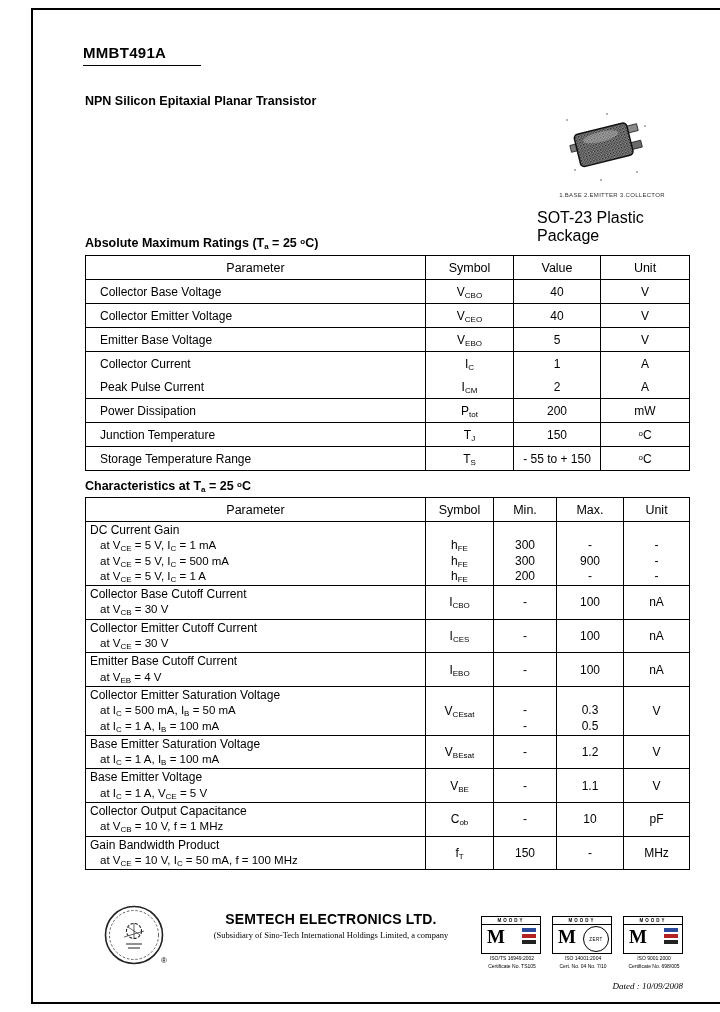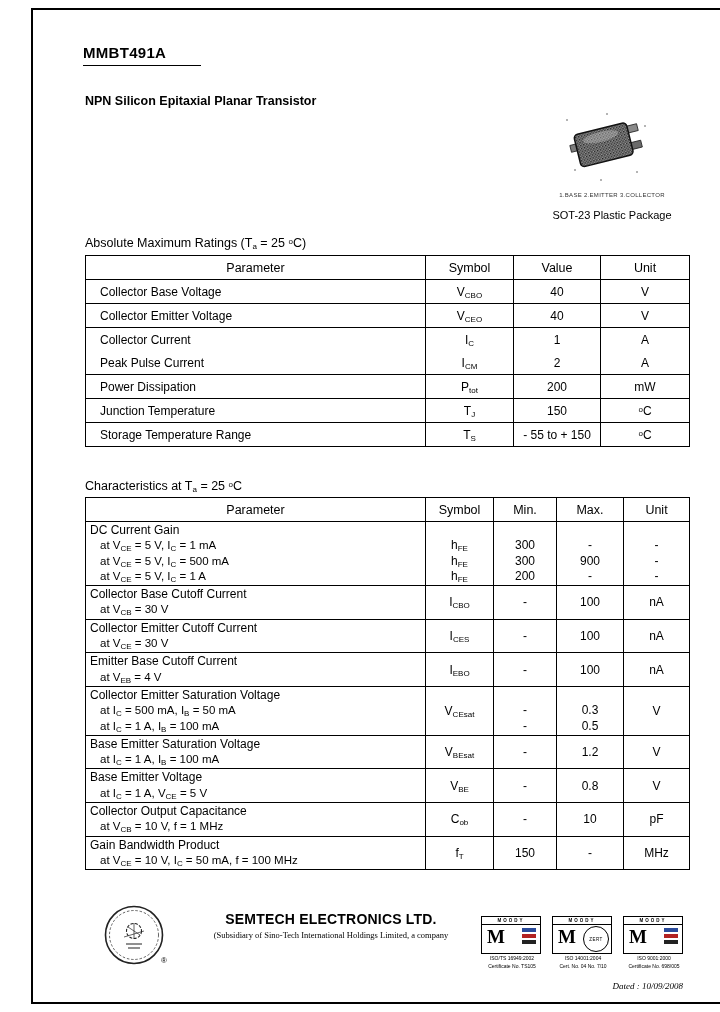--- a/index.html
+++ b/index.html
@@ -6,23 +6,23 @@
   .page{position:relative;width:720px;height:1012px;background:#fff;color:#000;
         font-family:"Liberation Sans",sans-serif;overflow:hidden;margin-left:23px;}
   .frame{position:absolute;left:8px;top:8px;right:8px;bottom:8px;border:2px solid #000;pointer-events:none;}
 
   .title{position:absolute;left:60px;top:44px;font-size:15px;font-weight:bold;
          display:inline-block;min-width:118px;border-bottom:1.5px solid #000;padding-bottom:4px;letter-spacing:.3px;}
   .subtitle{position:absolute;left:62px;top:94px;font-size:12.5px;font-weight:bold;}
 
   .pkg-photo{position:absolute;left:534px;top:106px;}
   .pins{position:absolute;left:514px;top:192px;width:150px;text-align:center;font-size:6px;color:#333;letter-spacing:.3px;}
-  .pkg-caption{position:absolute;left:514px;top:209px;width:150px;text-align:center;font-size:11px;}
-
-  .h1{position:absolute;left:62px;font-size:12.5px;font-weight:normal;}
+  .pkg-caption{position:absolute;left:514px;top:209px;width:150px;font-size:16px;}
+
+  .h1{position:absolute;left:62px;font-size:12.5px;font-weight:bold;}
   .h1.abs{top:236px;}
   .h1.chr{top:479px;}
 
   table{border-collapse:collapse;table-layout:fixed;position:absolute;left:62px;background:#fff;}
   .t1{top:255px;width:604px;}
   .t2{top:497px;width:604px;}
   th,td{border:1px solid #000;font-weight:normal;}
   th{height:21px;font-size:12.5px;text-align:center;vertical-align:middle;}
   .t1 td{height:21px;font-size:12px;vertical-align:middle;}
   td.p{text-align:left;padding-left:14px;}
@@ -113,20 +113,26 @@
           <td class="c">V<sub>CBO</sub></td>
           <td class="c">40</td>
           <td class="c">V</td>
         </tr>
         <tr>
           <td class="p">Collector Emitter Voltage</td>
           <td class="c">V<sub>CEO</sub></td>
           <td class="c">40</td>
           <td class="c">V</td>
         </tr>
+        <tr>
+          <td class="p">Emitter Base Voltage</td>
+          <td class="c">V<sub>EBO</sub></td>
+          <td class="c">5</td>
+          <td class="c">V</td>
+        </tr>
         <tr class="no-bb">
           <td class="p">Collector Current</td>
           <td class="c">I<sub>C</sub></td>
           <td class="c">1</td>
           <td class="c">A</td>
         </tr>
         <tr>
           <td class="p">Peak Pulse Current</td>
           <td class="c">I<sub>CM</sub></td>
           <td class="c">2</td>
@@ -275,21 +281,21 @@
           <td class="c">1.2</td>
           <td class="c">V</td>
         </tr>
         <tr>
           <td class="p">
             <div class="ln tt">Base Emitter Voltage</div>
             <div class="ln cond">at I<sub>C</sub> = 1 A, V<sub>CE</sub> = 5 V</div>
           </td>
           <td class="c">V<sub>BE</sub></td>
           <td class="c">-</td>
-          <td class="c">0.8</td>
+          <td class="c">1.1</td>
           <td class="c">V</td>
         </tr>
         <tr>
           <td class="p">
             <div class="ln tt">Collector Output Capacitance</div>
             <div class="ln cond">at V<sub>CB</sub> = 10 V, f = 1 MHz</div>
           </td>
           <td class="c">C<sub>ob</sub></td>
           <td class="c">-</td>
           <td class="c">10</td>

